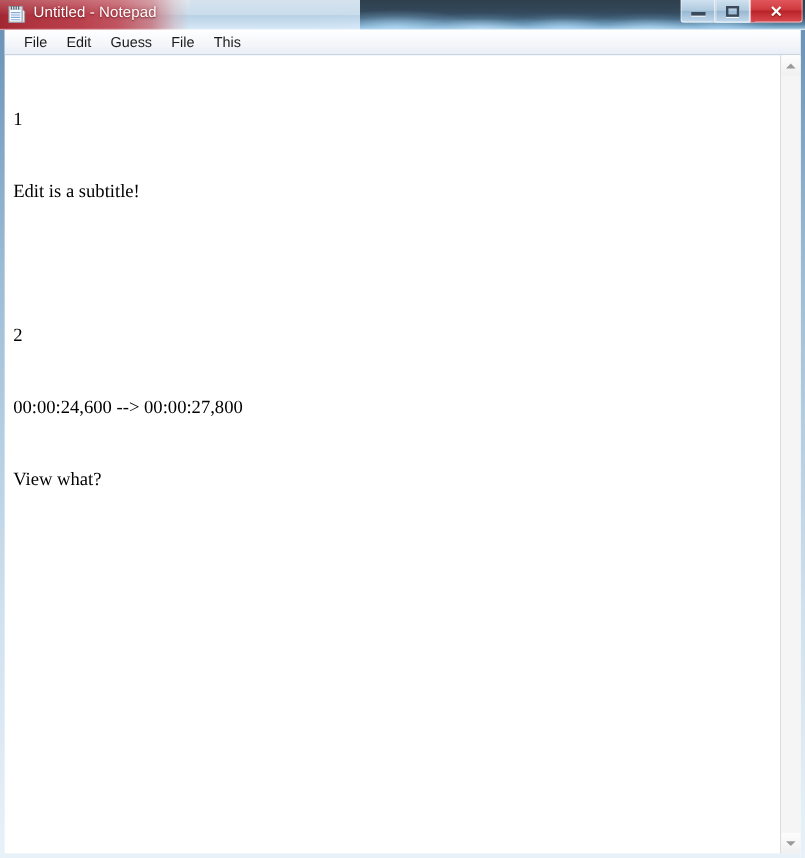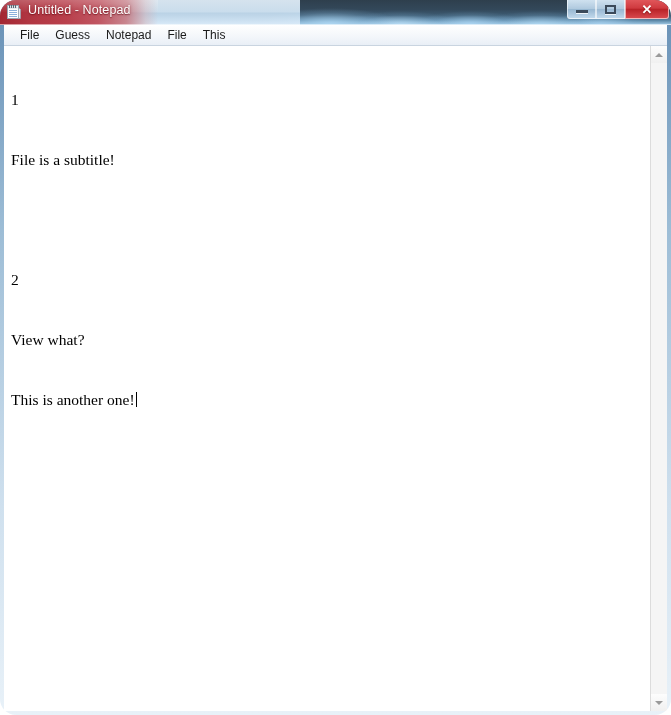--- a/index.html
+++ b/index.html
@@ -15,21 +15,20 @@
   }
 
   
   .window {
     position: relative;
     width: 671px;
     height: 715px;
     box-sizing: border-box;
     background: #ffffff;
     overflow: hidden;
-    border-radius: 16px;
   }
 
   
   .titlebar {
     position: absolute;
     left: 0; top: 0;
     width: 671px;
     height: 25px;
     overflow: hidden;
   }
@@ -299,34 +298,34 @@
     <div class="wc wc-close">
       <div class="g">✕</div>
     </div>
   </div>
 
   <div class="client-frame"></div>
   <div class="client-inner"></div>
 
   <div class="menubar">
     <div class="menu-item">File</div>
+    <div class="menu-item">Edit</div>
     <div class="menu-item">Guess</div>
-    <div class="menu-item">Notepad</div>
     <div class="menu-item">File</div>
     <div class="menu-item">This</div>
   </div>
 
   <div class="editor">
     <div class="doc">
       <div class="doc-line">1</div>
-      <div class="doc-line">File is a subtitle!</div>
+      <div class="doc-line">Edit is a subtitle!</div>
       <div class="doc-line"></div>
       <div class="doc-line">2</div>
+      <div class="doc-line">00:00:24,600 --&gt; 00:00:27,800</div>
       <div class="doc-line">View what?</div>
-      <div class="doc-line"><span>This is another one!</span><span class="caret"></span></div>
     </div>
   </div>
 
   <div class="scrollbar">
     <div class="sb-btn sb-up">
       <div class="arrow-up"></div>
     </div>
     <div class="sb-track"></div>
     <div class="sb-btn sb-down">
       <div class="arrow-down"></div>

